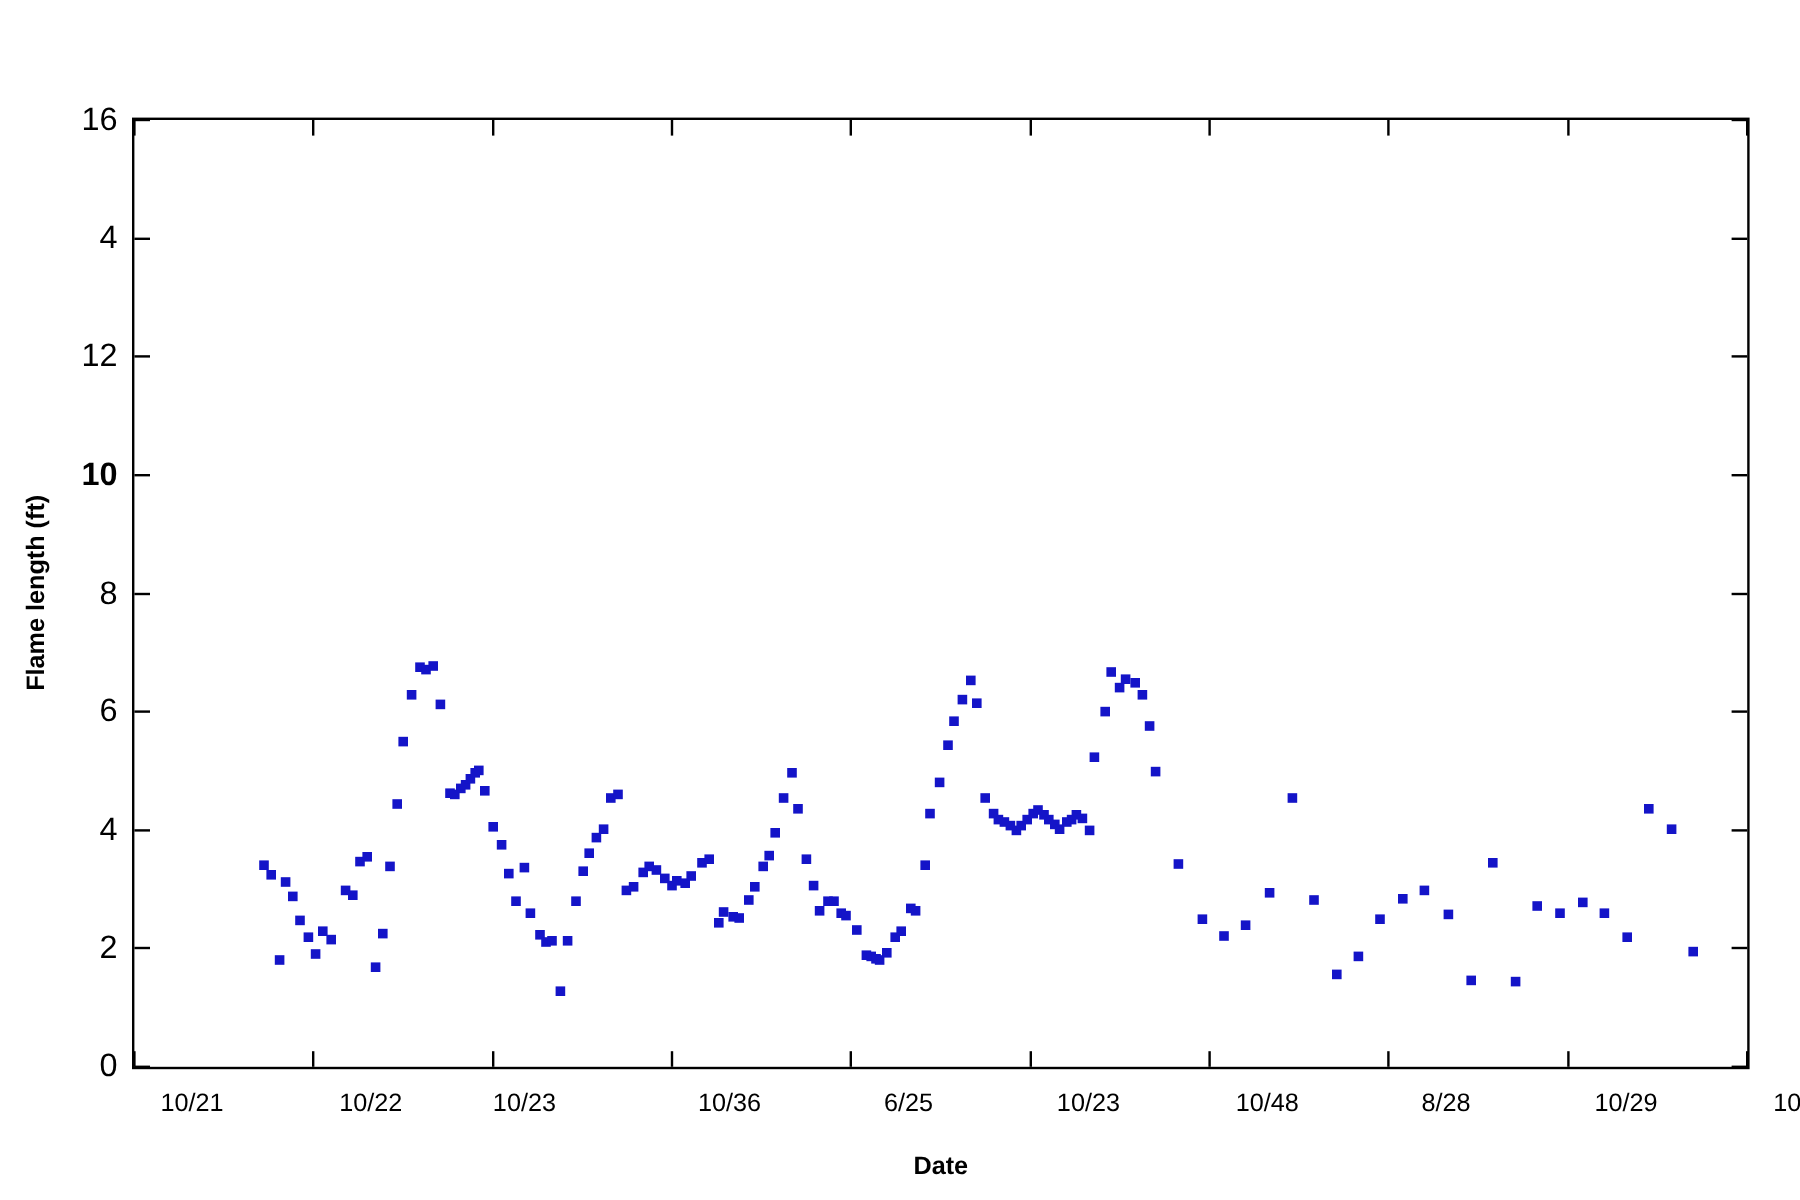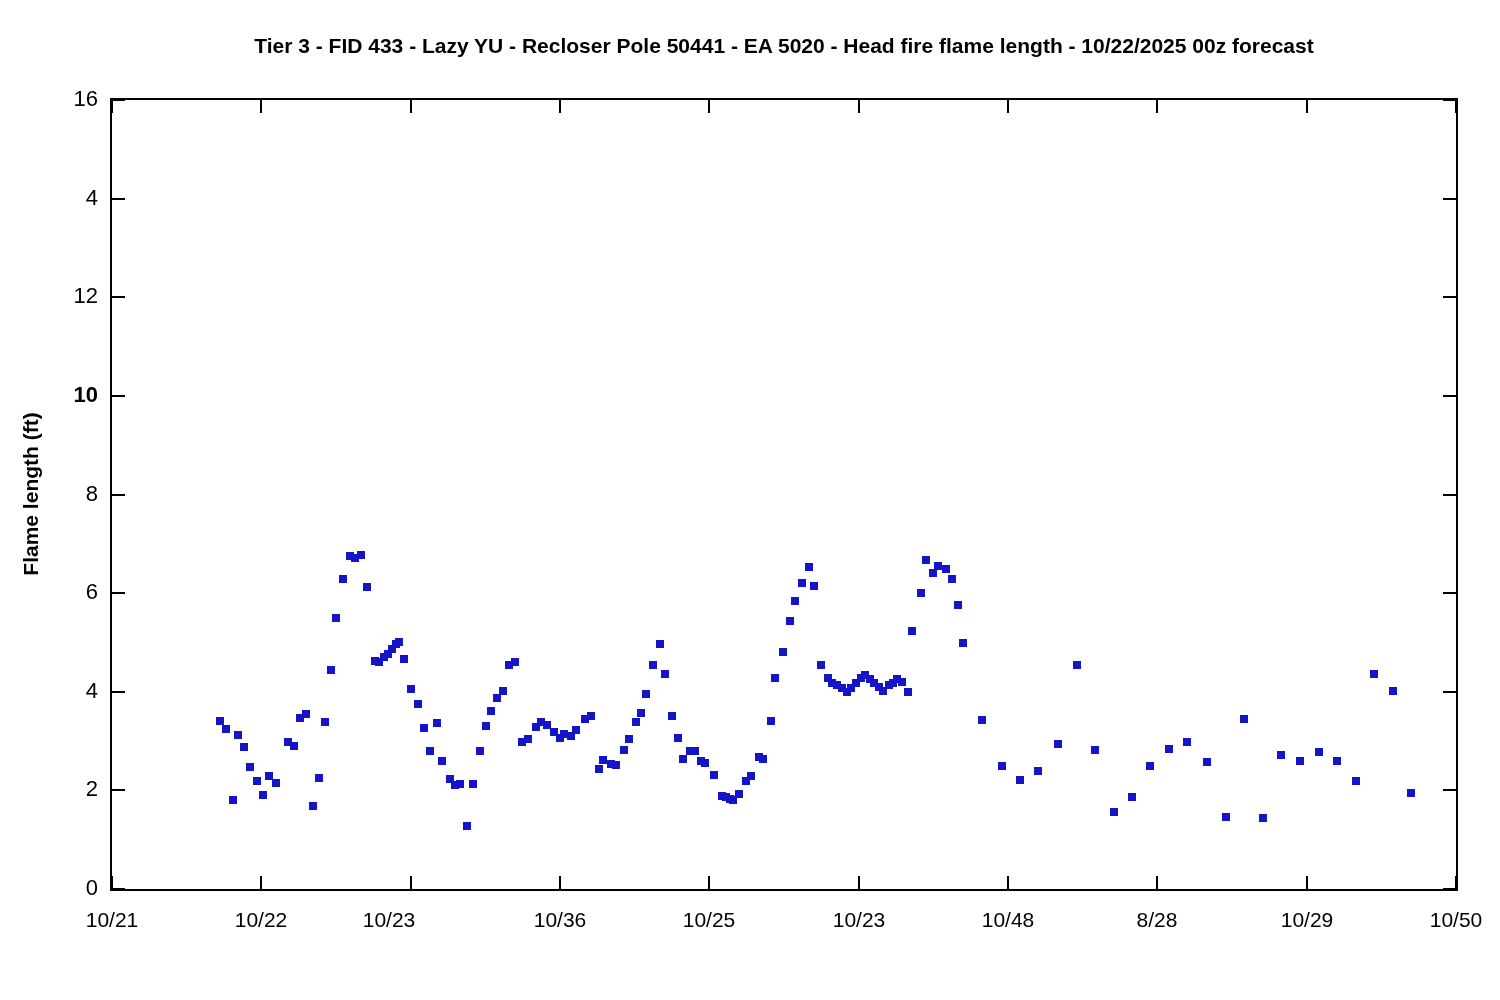--- a/index.html
+++ b/index.html
@@ -5,32 +5,31 @@
   html,body{margin:0;padding:0;background:#fff;}
   #screen{position:relative;width:1500px;height:1000px;background:#ffffff;overflow:hidden;
           font-family:"Liberation Sans", sans-serif;color:#000;}
   .chart-title{position:absolute;left:110px;top:34px;width:1348px;text-align:center;
                font-size:21px;font-weight:bold;white-space:nowrap;}
   .plot{position:absolute;left:110px;top:98px;width:1348px;height:793px;
         border:2px solid #000;box-sizing:border-box;background:#fff;}
   .tick-v{position:absolute;width:2px;height:13px;background:#000;}
   .tick-h{position:absolute;width:13px;height:2px;background:#000;}
   .pt{position:absolute;width:8px;height:8px;background:#1414c8;}
-  .ytick-label{position:absolute;left:0;width:98px;text-align:right;font-size:22px;line-height:24px;}
-  .xtick-label{position:absolute;transform:translateX(-50%);font-size:21px;top:908px;white-space:nowrap;}
+  .ytick-label{position:absolute;left:0;width:98px;text-align:right;font-size:27px;line-height:24px;}
+  .xtick-label{position:absolute;transform:translateX(-50%);font-size:21px;top:908px;white-space:nowrap;margin-left:48px;}
   .y-axis-title{position:absolute;left:31px;top:494px;transform:translate(-50%,-50%) rotate(-90deg);
                 font-size:21px;font-weight:bold;white-space:nowrap;}
   .x-axis-title{position:absolute;left:110px;top:960px;width:1348px;text-align:center;
                 font-size:21px;font-weight:bold;}
 </style>
 </head>
 <body>
 
 <div id="screen">
-  <div class="chart-title">Tier 3 - FID 433 - Lazy YU - Recloser Pole 50441 - EA 5020 - Head fire flame length - 10/22/2025 00z forecast</div>
   <div class="y-axis-title">Flame length (ft)</div>
   <div class="plot" id="plot">
       <div class="tick-v" style="left: -1px; bottom: 0px;"></div>
       <div class="tick-v" style="left: -1px; top: 0px;"></div>
       <div class="tick-v" style="left: 148px; bottom: 0px;"></div>
       <div class="tick-v" style="left: 148px; top: 0px;"></div>
       <div class="tick-v" style="left: 298px; bottom: 0px;"></div>
       <div class="tick-v" style="left: 298px; top: 0px;"></div>
       <div class="tick-v" style="left: 447px; bottom: 0px;"></div>
       <div class="tick-v" style="left: 447px; top: 0px;"></div>
@@ -225,20 +224,21 @@
       <div class="ytick-label" style="top: 383px; font-weight: bold;">10</div>
       <div class="ytick-label" style="top: 284px;">12</div>
       <div class="ytick-label" style="top: 186px;">4</div>
       <div class="ytick-label" style="top: 87px;">16</div>
     </div>
   <div id="xlabels">
       <div class="xtick-label" style="left: 112px;">10/21</div>
       <div class="xtick-label" style="left: 261px;">10/22</div>
       <div class="xtick-label" style="left: 389px;">10/23</div>
       <div class="xtick-label" style="left: 560px;">10/36</div>
-      <div class="xtick-label" style="left: 709px;">10/25</div>
+      <div class="xtick-label" style="left: 709px;">6/25</div>
       <div class="xtick-label" style="left: 859px;">10/23</div>
       <div class="xtick-label" style="left: 1008px;">10/48</div>
       <div class="xtick-label" style="left: 1157px;">8/28</div>
       <div class="xtick-label" style="left: 1307px;">10/29</div>
       <div class="xtick-label" style="left: 1456px;">10/50</div>
     </div>
+  <div class="x-axis-title">Date</div>
 </div>
 
 </body></html>

